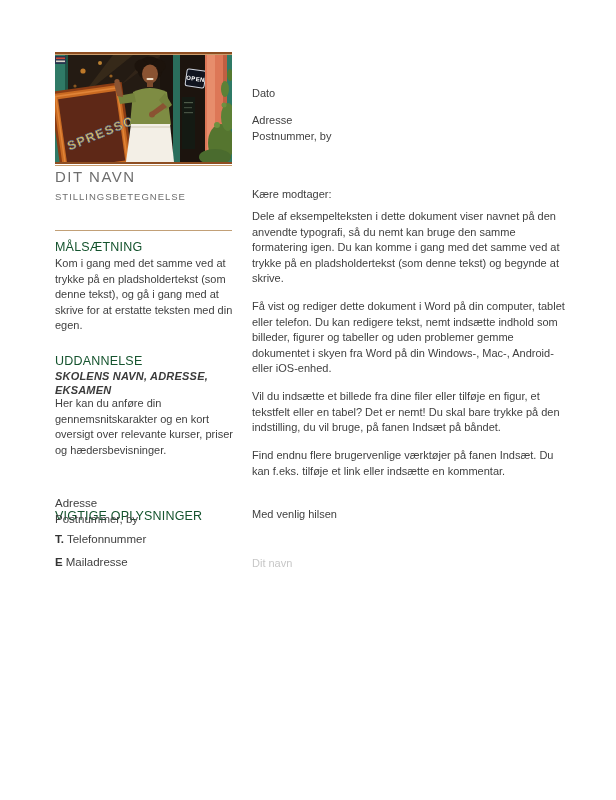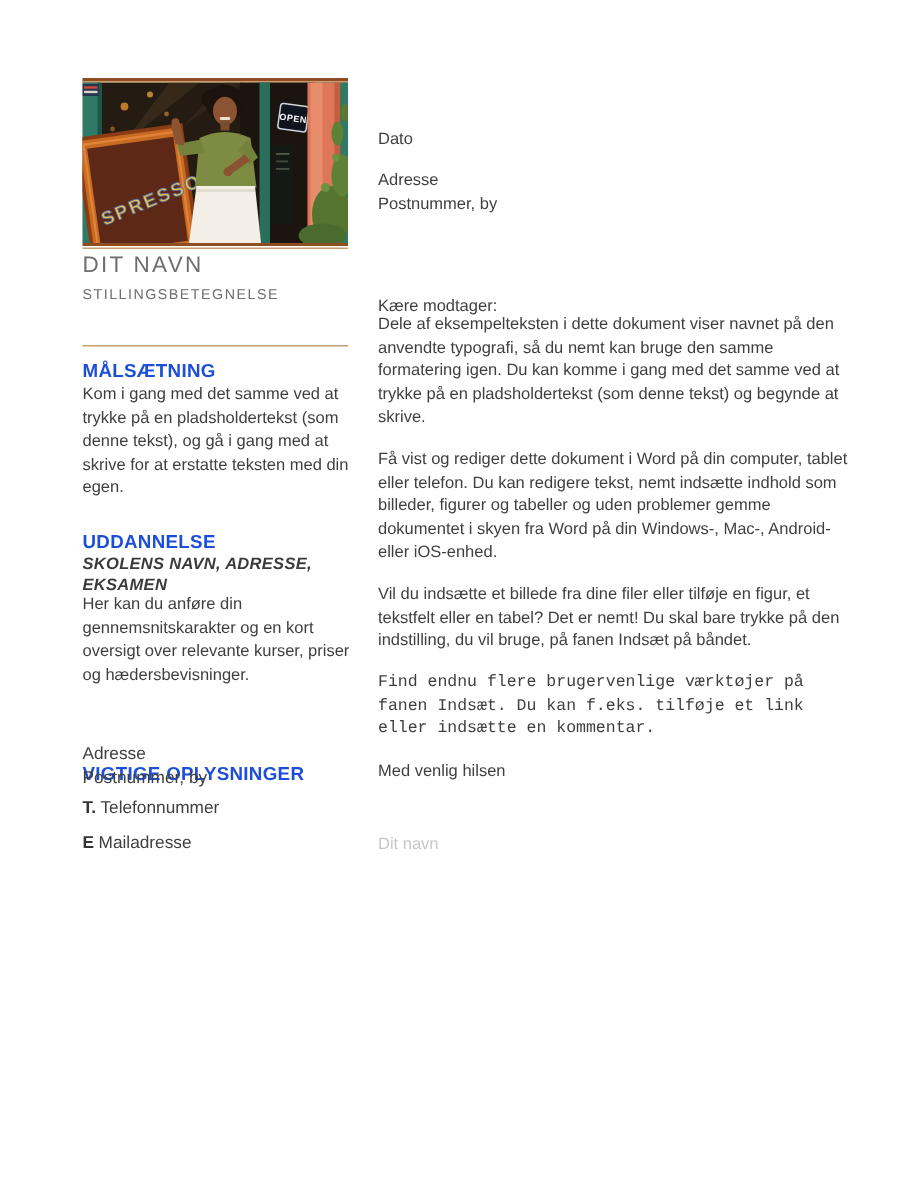--- a/index.html
+++ b/index.html
@@ -18,46 +18,46 @@
   .rule-top { width: 177px; height: 2px; background: #8e4e22; border-bottom: 1px solid #c99d6e; }
   .photo { display: block; width: 177px; height: 107px; }
   .rule-bottom-dark { width: 177px; height: 2px; background: #8e4e22; }
   .rule-bottom-light { width: 177px; height: 1px; background: #c99d6e; margin-top: 1px; }
 
   .person-name { left: 55px; top: 168px; font-size: 15px; letter-spacing: 1.5px; color: #6e6e6e; }
   .person-title { left: 55px; top: 191px; font-size: 9.5px; letter-spacing: 1px; color: #6e6e6e; }
 
   .sep-line { left: 55px; top: 230px; width: 177px; height: 1px; background: #c2a077; }
 
-  .side-heading { font-size: 12.5px; font-weight: bold; color: #1d4ed8; letter-spacing: .2px; }
+  .side-heading { font-size: 12.5px; font-weight: normal; color: #14532d; letter-spacing: .2px; }
   .side-body { width: 186px; font-size: 11px; line-height: 15.5px; color: #3f3f3f; }
   .side-sub { width: 182px; font-size: 11px; line-height: 13.5px; font-weight: bold; color: #3b3b3b; letter-spacing: .2px; }
 
   .h-objective { left: 55px; top: 240px; }
   .b-objective { left: 55px; top: 256px; }
   .h-education { left: 55px; top: 354px; }
   .s-education { left: 55px; top: 370px; font-style: italic; }
   .b-education { left: 55px; top: 396px; }
   .h-keyinfo   { left: 55px; top: 481px; margin-top: 28px; }
   .ki-address  { left: 55px; top: 496px; font-size: 11.5px; line-height: 15.5px; }
   .ki-row      { font-size: 11.5px; line-height: 15.5px; }
   .ki-phone    { left: 55px; top: 532px; }
   .ki-email    { left: 55px; top: 555px; text-align: center; }
   .ki-row b { color: #333333; margin-right: 3px; }
 
   
   .rc { left: 252px; width: 318px; font-size: 11px; line-height: 15.5px; color: #3f3f3f; }
   .lt-date      { top: 86px; }
   .lt-addr      { top: 113px; }
   .lt-postal    { top: 129px; }
-  .lt-salute    { top: 187px; margin-top: 10px; }
+  .lt-salute    { top: 187px; }
   .lt-p1        { top: 209px; }
   .lt-p2        { top: 299px; }
   .lt-p3        { top: 389px; }
-  .lt-p4        { top: 448px; font-family: Liberation Mono, monospace; }
+  .lt-p4        { top: 448px; }
   .lt-closing   { top: 507px; }
   .lt-signature { top: 556px; color: #c7c7c7; }
 </style>
 </head>
 <body>
 
 <div class="abs photo-block">
   <div class="rule-top"></div>
   <svg class="photo" viewBox="0 0 177 107" preserveAspectRatio="none" xmlns="http://www.w3.org/2000/svg">
 

